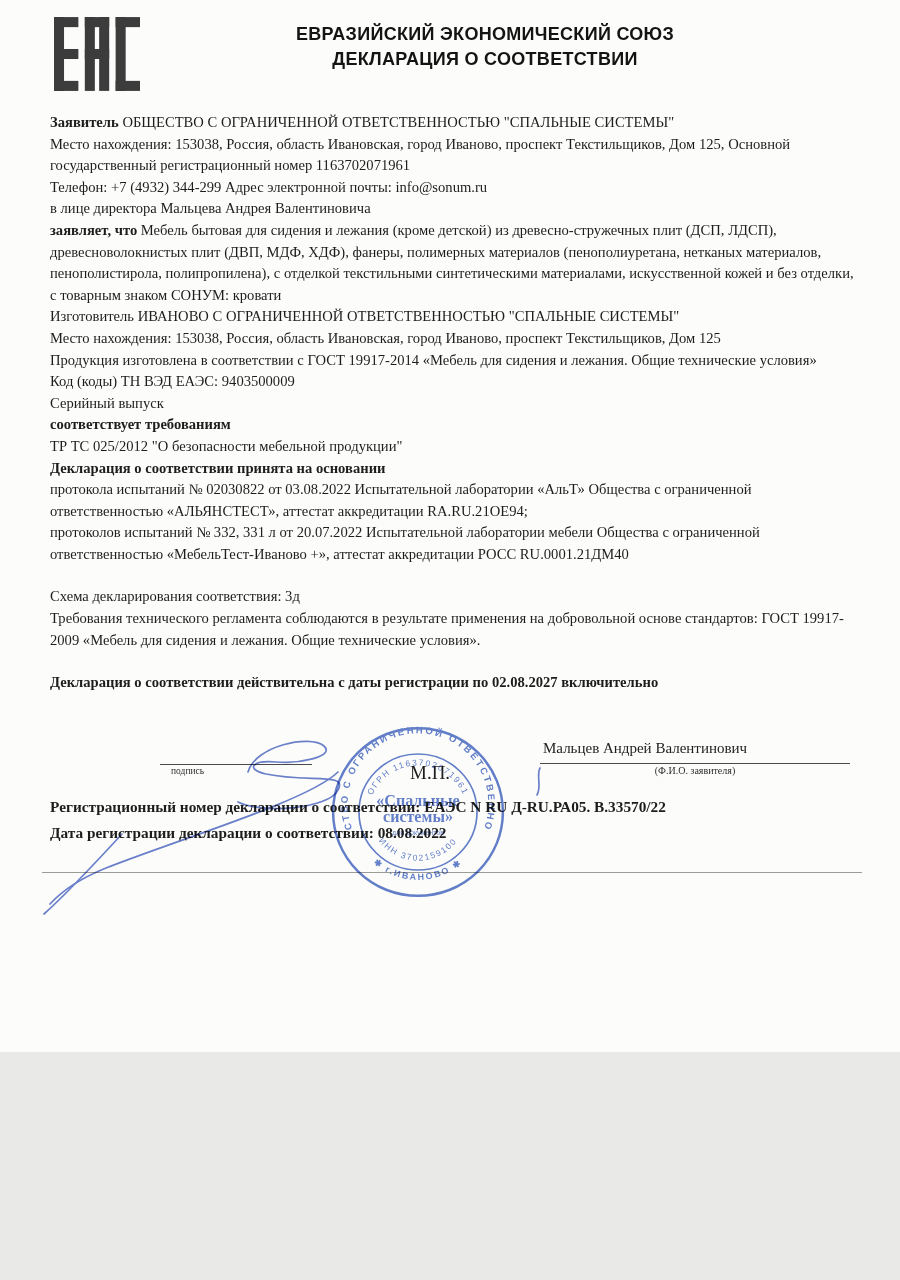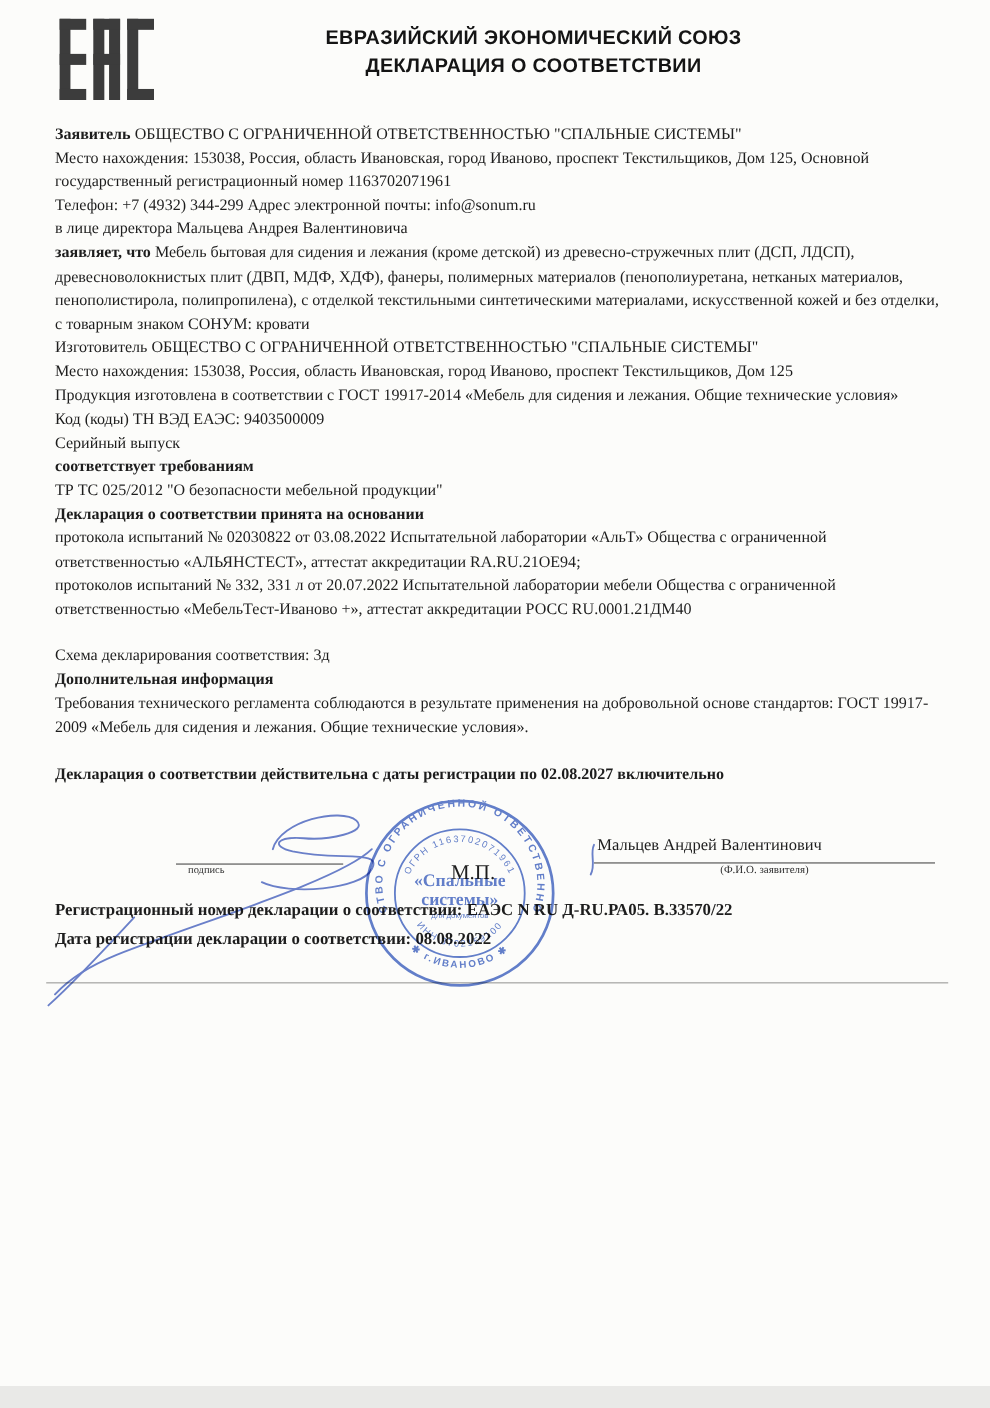--- a/index.html
+++ b/index.html
@@ -1,18 +1,18 @@
 <!DOCTYPE html>
 <html><head>
 <meta charset="utf-8">
 <style>
   html,body{margin:0;padding:0;background:#e9e9e7;}
   .page{
     position:relative;
-    width:900px;height:1260px;
+    width:900px;height:1052px;
     margin:0 auto;
     background:#fcfcfa;
     font-family:"Liberation Serif", serif;
     color:#1d1d1d;
     overflow:hidden;
     box-shadow:0 0 4px rgba(0,0,0,.15);
   }
   
   .header{display:flex;align-items:flex-start;padding:16px 30px 0 54px;}
   .eac{width:86px;height:76px;flex:0 0 auto;}
@@ -73,33 +73,32 @@
       <div>ДЕКЛАРАЦИЯ О СООТВЕТСТВИИ</div>
     </div>
   </div>
 
   <div class="doc-body">
     <p><b>Заявитель </b><span>ОБЩЕСТВО С ОГРАНИЧЕННОЙ ОТВЕТСТВЕННОСТЬЮ "СПАЛЬНЫЕ СИСТЕМЫ"</span></p>
     <p><span>Место нахождения: 153038, Россия, область Ивановская, город Иваново, проспект Текстильщиков, Дом 125, Основной государственный регистрационный номер 1163702071961</span></p>
     <p><span>Телефон: +7 (4932) 344-299 Адрес электронной почты: info@sonum.ru</span></p>
     <p><span>в лице директора Мальцева Андрея Валентиновича</span></p>
     <p><b>заявляет, что </b><span>Мебель бытовая для сидения и лежания (кроме детской) из древесно-стружечных плит (ДСП, ЛДСП), древесноволокнистых плит (ДВП, МДФ, ХДФ), фанеры, полимерных материалов (пенополиуретана, нетканых материалов, пенополистирола, полипропилена), с отделкой текстильными синтетическими материалами, искусственной кожей и без отделки, с товарным знаком СОНУМ: кровати</span></p>
-    <p><span>Изготовитель ОБЩЕСТВО С ОГРАНИЧЕННОЙ ОТВЕТСТВЕННОСТЬЮ "СПАЛЬНЫЕ СИСТЕМЫ"</span></p>
+    <p><span>Изготовитель ИВАНОВО С ОГРАНИЧЕННОЙ ОТВЕТСТВЕННОСТЬЮ "СПАЛЬНЫЕ СИСТЕМЫ"</span></p>
     <p><span>Место нахождения: 153038, Россия, область Ивановская, город Иваново, проспект Текстильщиков, Дом 125</span></p>
     <p><span>Продукция изготовлена в соответствии с ГОСТ 19917-2014 «Мебель для сидения и лежания. Общие технические условия»</span></p>
     <p><span>Код (коды) ТН ВЭД ЕАЭС: 9403500009</span></p>
     <p><span>Серийный выпуск</span></p>
     <p><b>соответствует требованиям</b></p>
     <p><span>ТР ТС 025/2012 "О безопасности мебельной продукции"</span></p>
     <p><b>Декларация о соответствии принята на основании</b></p>
     <p><span>протокола испытаний № 02030822 от 03.08.2022 Испытательной лаборатории «АльТ» Общества с ограниченной ответственностью «АЛЬЯНСТЕСТ», аттестат аккредитации RA.RU.21ОЕ94;</span></p>
     <p><span>протоколов испытаний № 332, 331 л от 20.07.2022 Испытательной лаборатории мебели Общества с ограниченной ответственностью «МебельТест-Иваново +», аттестат аккредитации РОСС RU.0001.21ДМ40</span></p>
     <p class="spacer"></p>
     <p><span>Схема декларирования соответствия: 3д</span></p>
-    <p><b>Дополнительная информация</b></p>
     <p><span>Требования технического регламента соблюдаются в результате применения на добровольной основе стандартов: ГОСТ 19917-2009 «Мебель для сидения и лежания. Общие технические условия».</span></p>
     <p class="spacer"></p>
     <p><b>Декларация о соответствии действительна с даты регистрации по 02.08.2027 включительно</b></p>
   </div>
 
   <div class="sig-area">
     <div class="sig-line"></div>
     <div class="sig-caption">подпись</div>
     <div class="mp-label">М.П.</div>
     <div class="fio-name">Мальцев Андрей Валентинович</div>

